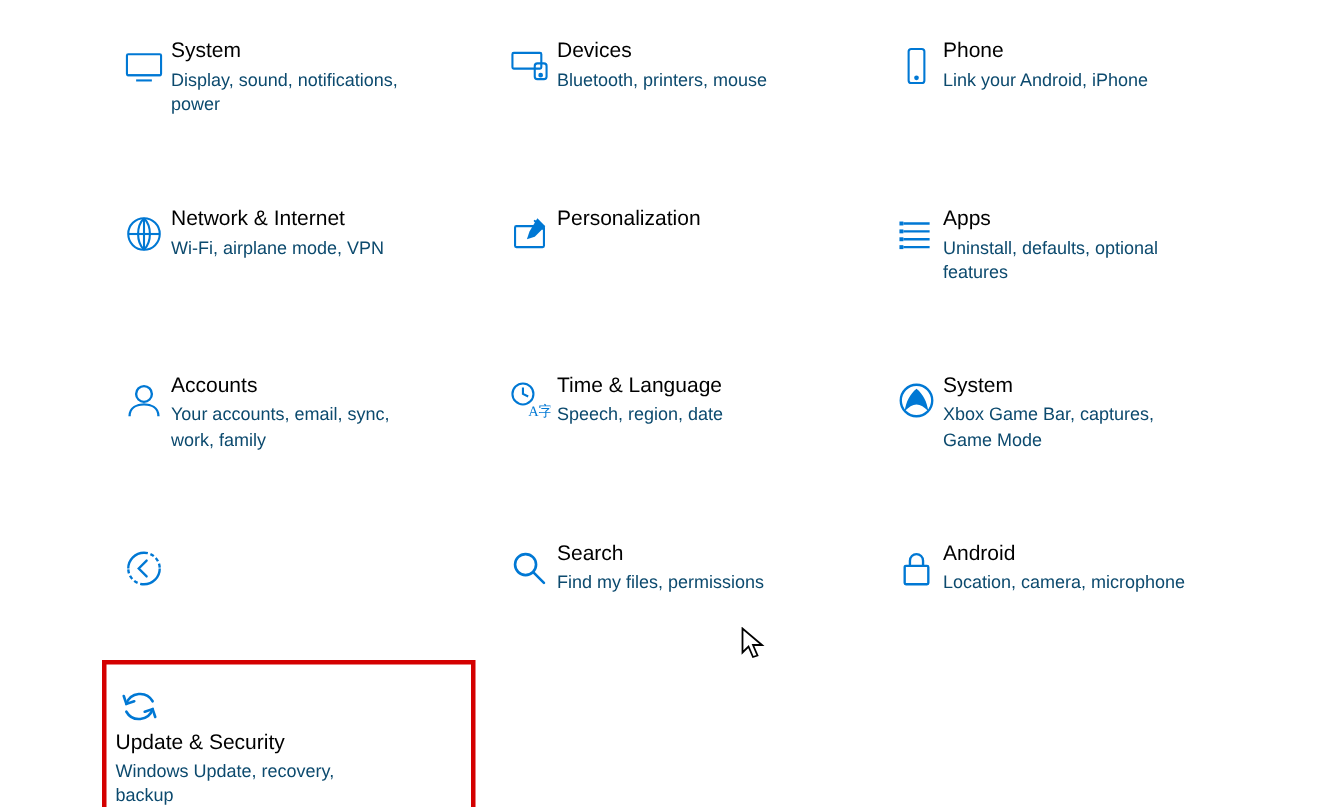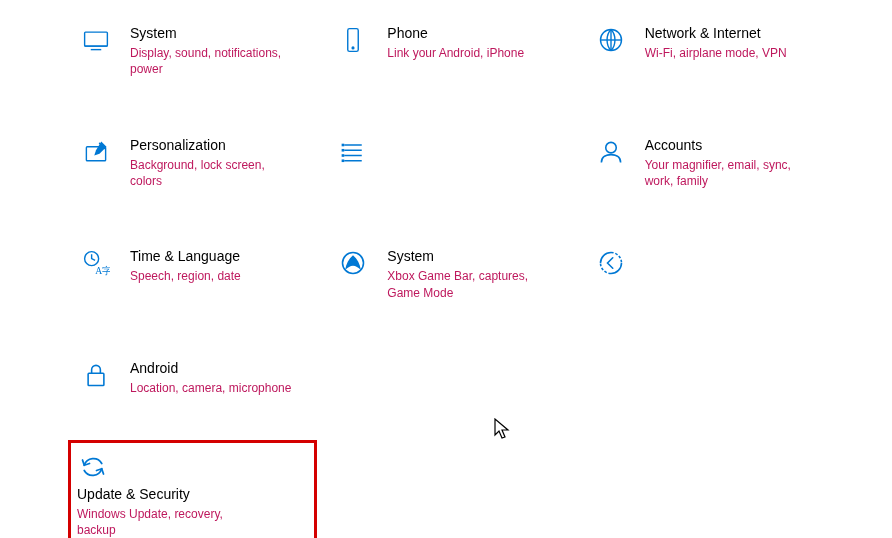--- a/index.html
+++ b/index.html
@@ -19,37 +19,37 @@
     .item {
       display: flex;
       align-items: flex-start;
       cursor: pointer;
       padding: 4px 0;
     }
     .icon-wrap {
       width: 32px;
       height: 32px;
       flex-shrink: 0;
-      margin-right: 18px;
+      margin-right: 2px;
       margin-top: 2px;
       display: flex;
-      align-items: flex-start;
+      align-items: flex-end;
       justify-content: center;
     }
     .icon-wrap svg { width: 28px; height: 28px; }
     .text-wrap { flex: 1; min-width: 0; }
     .title {
       font-size: 14px;
       color: #000;
       line-height: 1.3;
       margin-bottom: 3px;
     }
     .desc {
       font-size: 12px;
-      color: #be185d;
+      color: #0c4a6e;
       line-height: 1.35;
       max-width: 170px;
     }
     .highlighted {
       border: 3px solid #d40000;
       padding: 8px 6px;
       margin-left: -12px;
       margin-top: -10px;
     }
     .last-row {
@@ -76,20 +76,33 @@
           <path d="M3 23 L29 23"></path>
           <path d="M10 27 L22 27"></path>
       </svg>
     </div>
     <div class="text-wrap">
       <div class="title">System</div>
       <div class="desc">Display, sound, notifications, power</div>
     </div>
   </div>
 
+  <div class="item">
+    <div class="icon-wrap">
+      <svg viewBox="0 0 32 32" fill="none" stroke="#0078d4" stroke-width="1.6">
+        <rect x="3" y="6" width="22" height="12" rx="1"></rect>
+        <rect x="20" y="14" width="9" height="12" rx="2"></rect>
+        <circle cx="24.5" cy="23" r="1" fill="#0078d4"></circle>
+      </svg>
+    </div>
+    <div class="text-wrap">
+      <div class="title">Devices</div>
+      <div class="desc">Bluetooth, printers, mouse</div>
+    </div>
+  </div>
 
   <div class="item">
     <div class="icon-wrap">
       <svg viewBox="0 0 32 32" fill="none" stroke="#0078d4" stroke-width="1.6">
         <rect x="10" y="3" width="12" height="26" rx="2"></rect>
           <circle cx="16" cy="25" r="1" fill="#0078d4"></circle>
       </svg>
     </div>
     <div class="text-wrap">
       <div class="title">Phone</div>
@@ -116,46 +129,49 @@
   <div class="item">
     <div class="icon-wrap">
       <svg viewBox="0 0 32 32" fill="none" stroke="#0078d4" stroke-width="1.6">
         <rect x="5" y="10" width="22" height="16" rx="1"></rect>
         <path d="M20 6 L26 12" stroke-linecap="round"></path>
         <path d="M22 4 L28 10 L20 18 L14 20 L16 14 Z" fill="#0078d4" stroke="none"></path>
       </svg>
     </div>
     <div class="text-wrap">
       <div class="title">Personalization</div>
-      <div class="desc">Background, lock screen, colors</div>
     </div>
   </div>
 
   <div class="item">
     <div class="icon-wrap">
       <svg viewBox="0 0 32 32" fill="none" stroke="#0078d4" stroke-width="1.8">
         <path d="M6 8 L26 8 M6 14 L26 14 M6 20 L26 20 M6 26 L26 26"></path>
         <rect x="3" y="6.5" width="3" height="3" fill="#0078d4" stroke="none"></rect>
         <rect x="3" y="12.5" width="3" height="3" fill="#0078d4" stroke="none"></rect>
         <rect x="3" y="18.5" width="3" height="3" fill="#0078d4" stroke="none"></rect>
         <rect x="3" y="24.5" width="3" height="3" fill="#0078d4" stroke="none"></rect>
       </svg>
     </div>
+    <div class="text-wrap">
+      <div class="title">Apps</div>
+      <div class="desc">Uninstall, defaults, optional features</div>
+    </div>
   </div>
 
   <div class="item">
     <div class="icon-wrap">
       <svg viewBox="0 0 32 32" fill="none" stroke="#0078d4" stroke-width="1.8">
         <circle cx="16" cy="11" r="6"></circle>
           <path d="M5 28 C5 21,11 19,16 19 C21 19,27 21,27 28"></path>
       </svg>
     </div>
     <div class="text-wrap">
       <div class="title">Accounts</div>
-      <div class="desc">Your magnifier, email, sync, work, family</div>
+      <div class="desc">Your accounts, email, sync, work, family</div>
     </div>
   </div>
 
   <div class="item">
     <div class="icon-wrap">
       <svg viewBox="0 0 32 32" fill="none" stroke="#0078d4" stroke-width="1.6">
         <circle cx="11" cy="11" r="8"></circle>
           <path d="M11 6 L11 11 L15 13"></path>
         <text x="15" y="28" font-size="11" fill="#0078d4" stroke="none" font-family="Segoe UI">A字</text>
       </svg>
@@ -184,20 +200,32 @@
       <svg viewBox="0 0 32 32" fill="none" stroke="#0078d4" stroke-width="1.8">
         <path d="M16 4 A12 12 0 0 1 28 16" stroke-dasharray="3 2"></path>
         <path d="M28 16 A12 12 0 0 1 16 28"></path>
         <path d="M16 28 A12 12 0 0 1 4 16" stroke-dasharray="3 2"></path>
         <path d="M4 16 A12 12 0 0 1 16 4"></path>
         <path d="M18 10 L12 16 L18 22" stroke-linecap="round"></path>
       </svg>
     </div>
   </div>
 
+  <div class="item">
+    <div class="icon-wrap">
+      <svg viewBox="0 0 32 32" fill="none" stroke="#0078d4" stroke-width="2">
+        <circle cx="13" cy="13" r="8"></circle>
+          <path d="M19 19 L27 27" stroke-linecap="round"></path>
+      </svg>
+    </div>
+    <div class="text-wrap">
+      <div class="title">Search</div>
+      <div class="desc">Find my files, permissions</div>
+    </div>
+  </div>
 
   <div class="item">
     <div class="icon-wrap">
       <svg viewBox="0 0 32 32" fill="none" stroke="#0078d4" stroke-width="1.8">
         <rect x="7" y="14" width="18" height="14" rx="1"></rect>
         <path d="M11 14 L11 10 A5 5 0 0 1 21 10 L21 14"></path>
       </svg>
     </div>
     <div class="text-wrap">
       <div class="title">Android</div>

